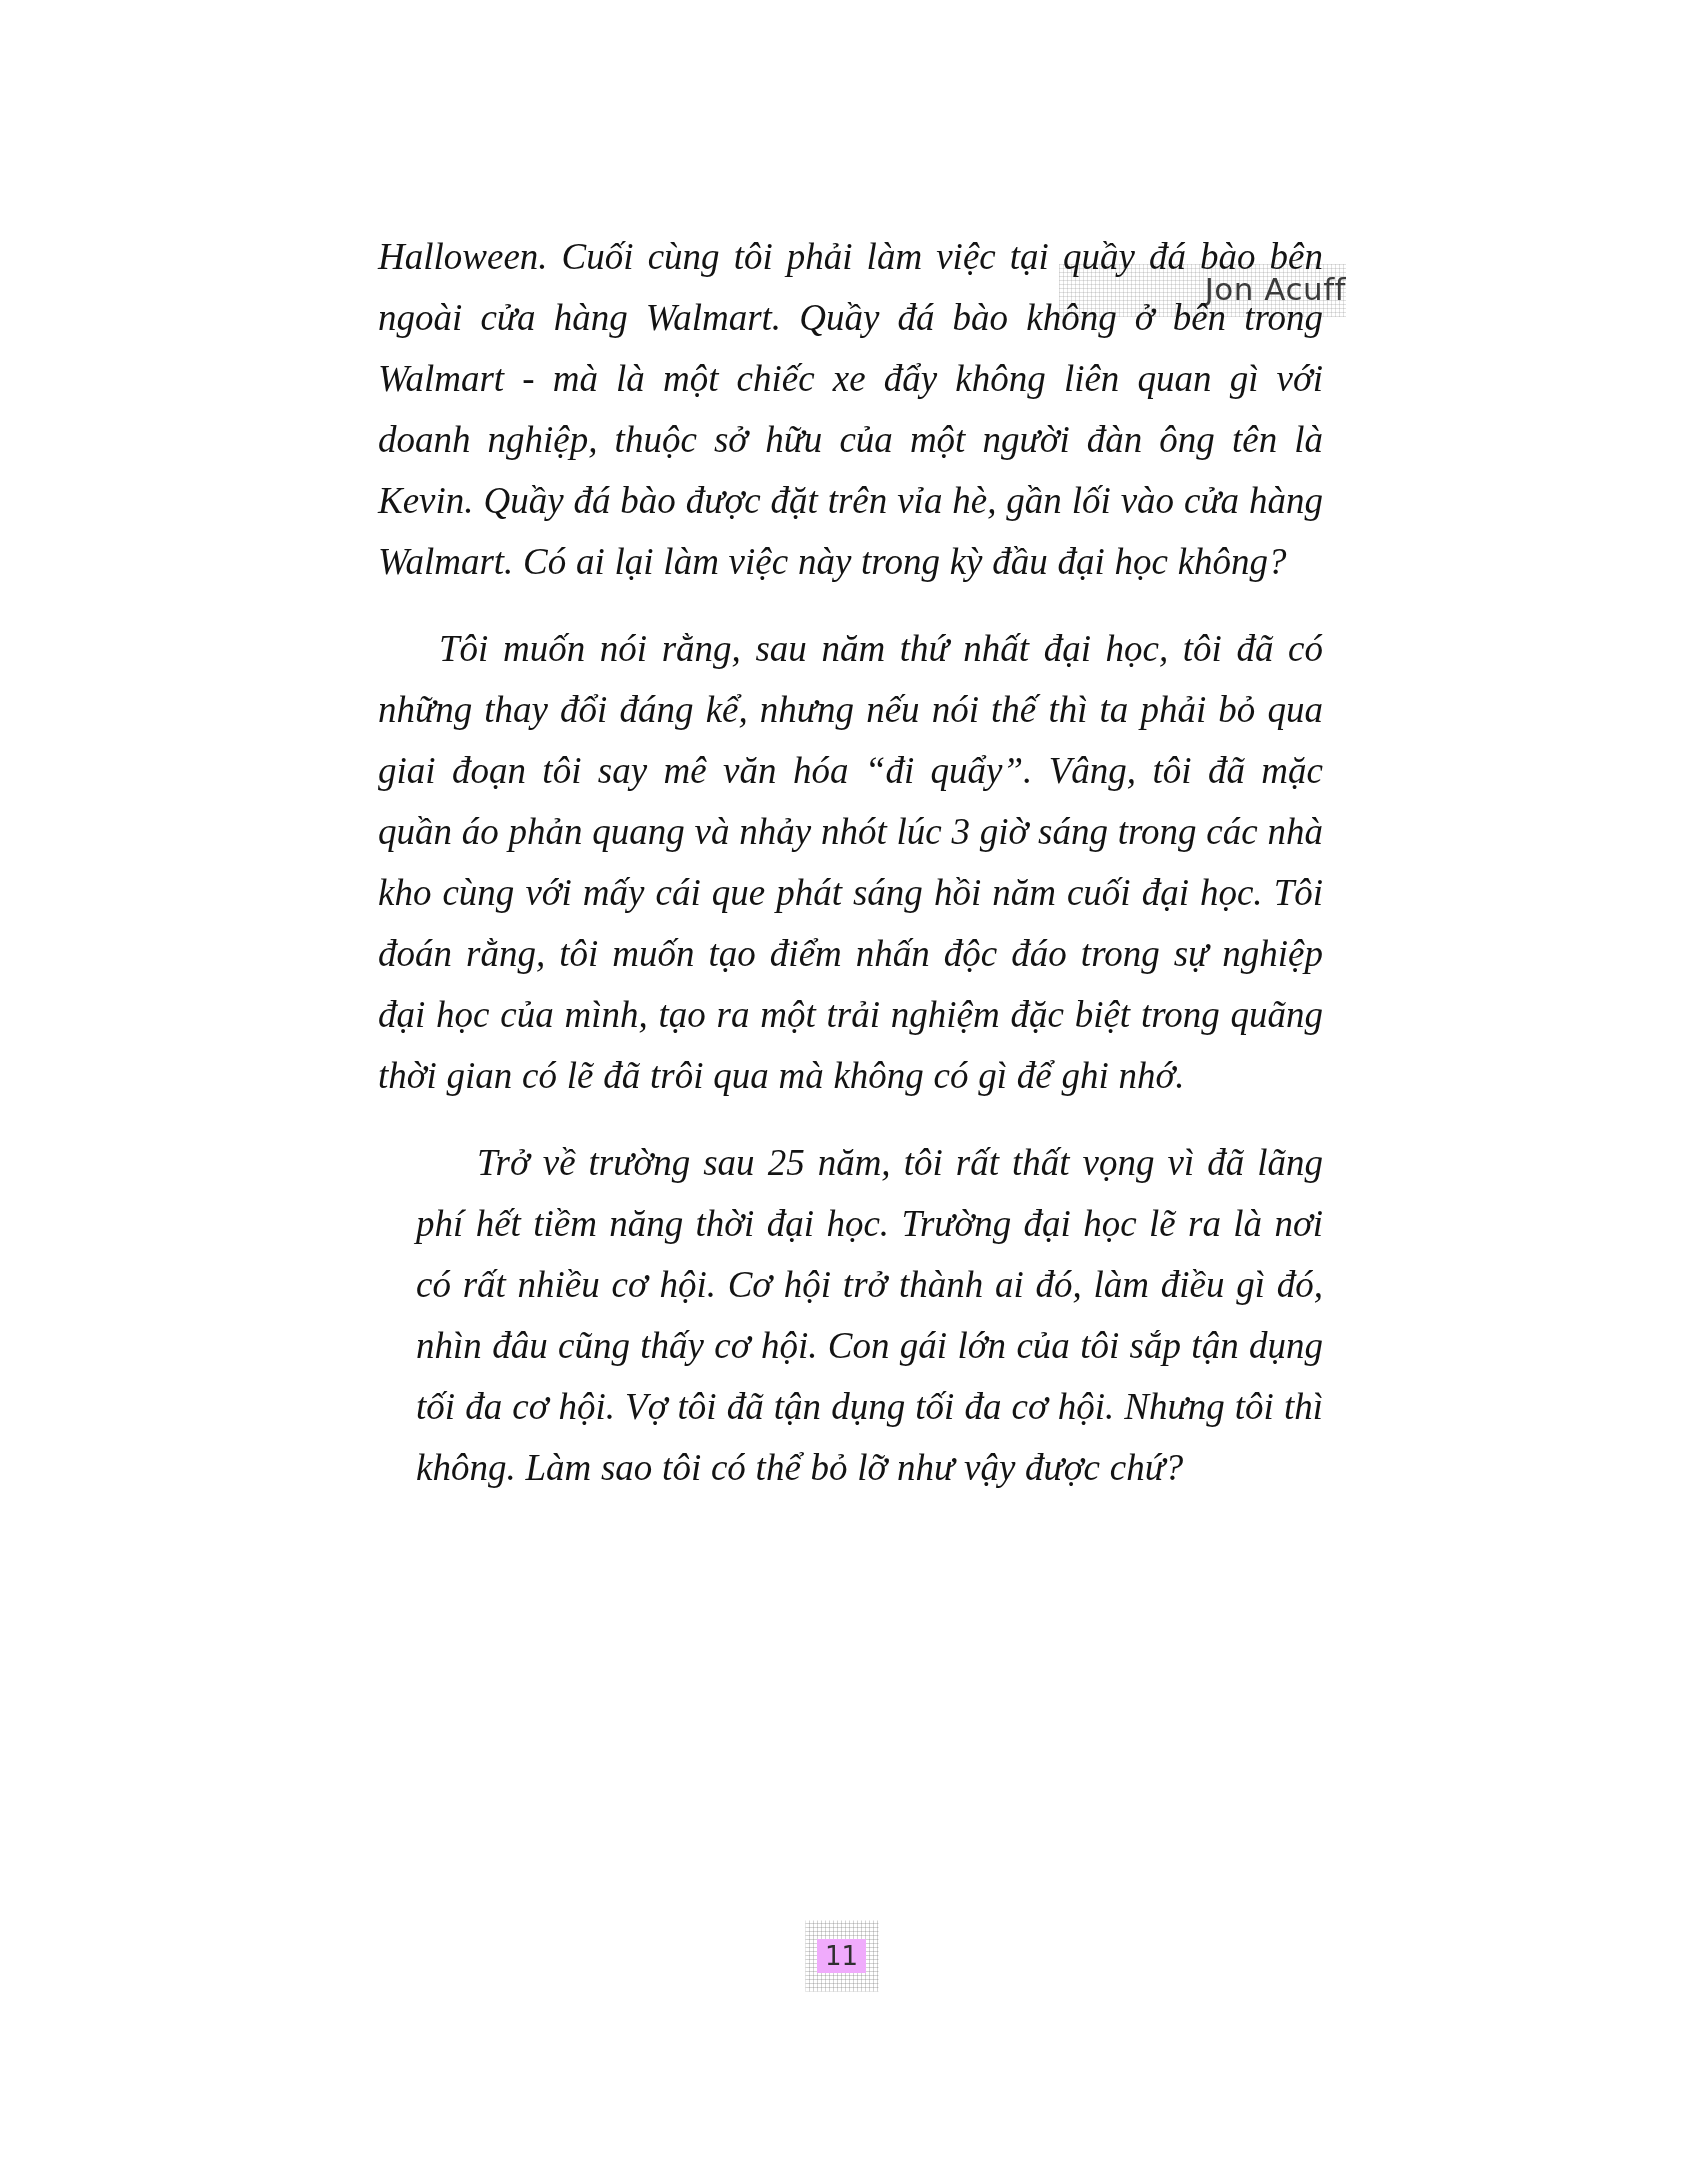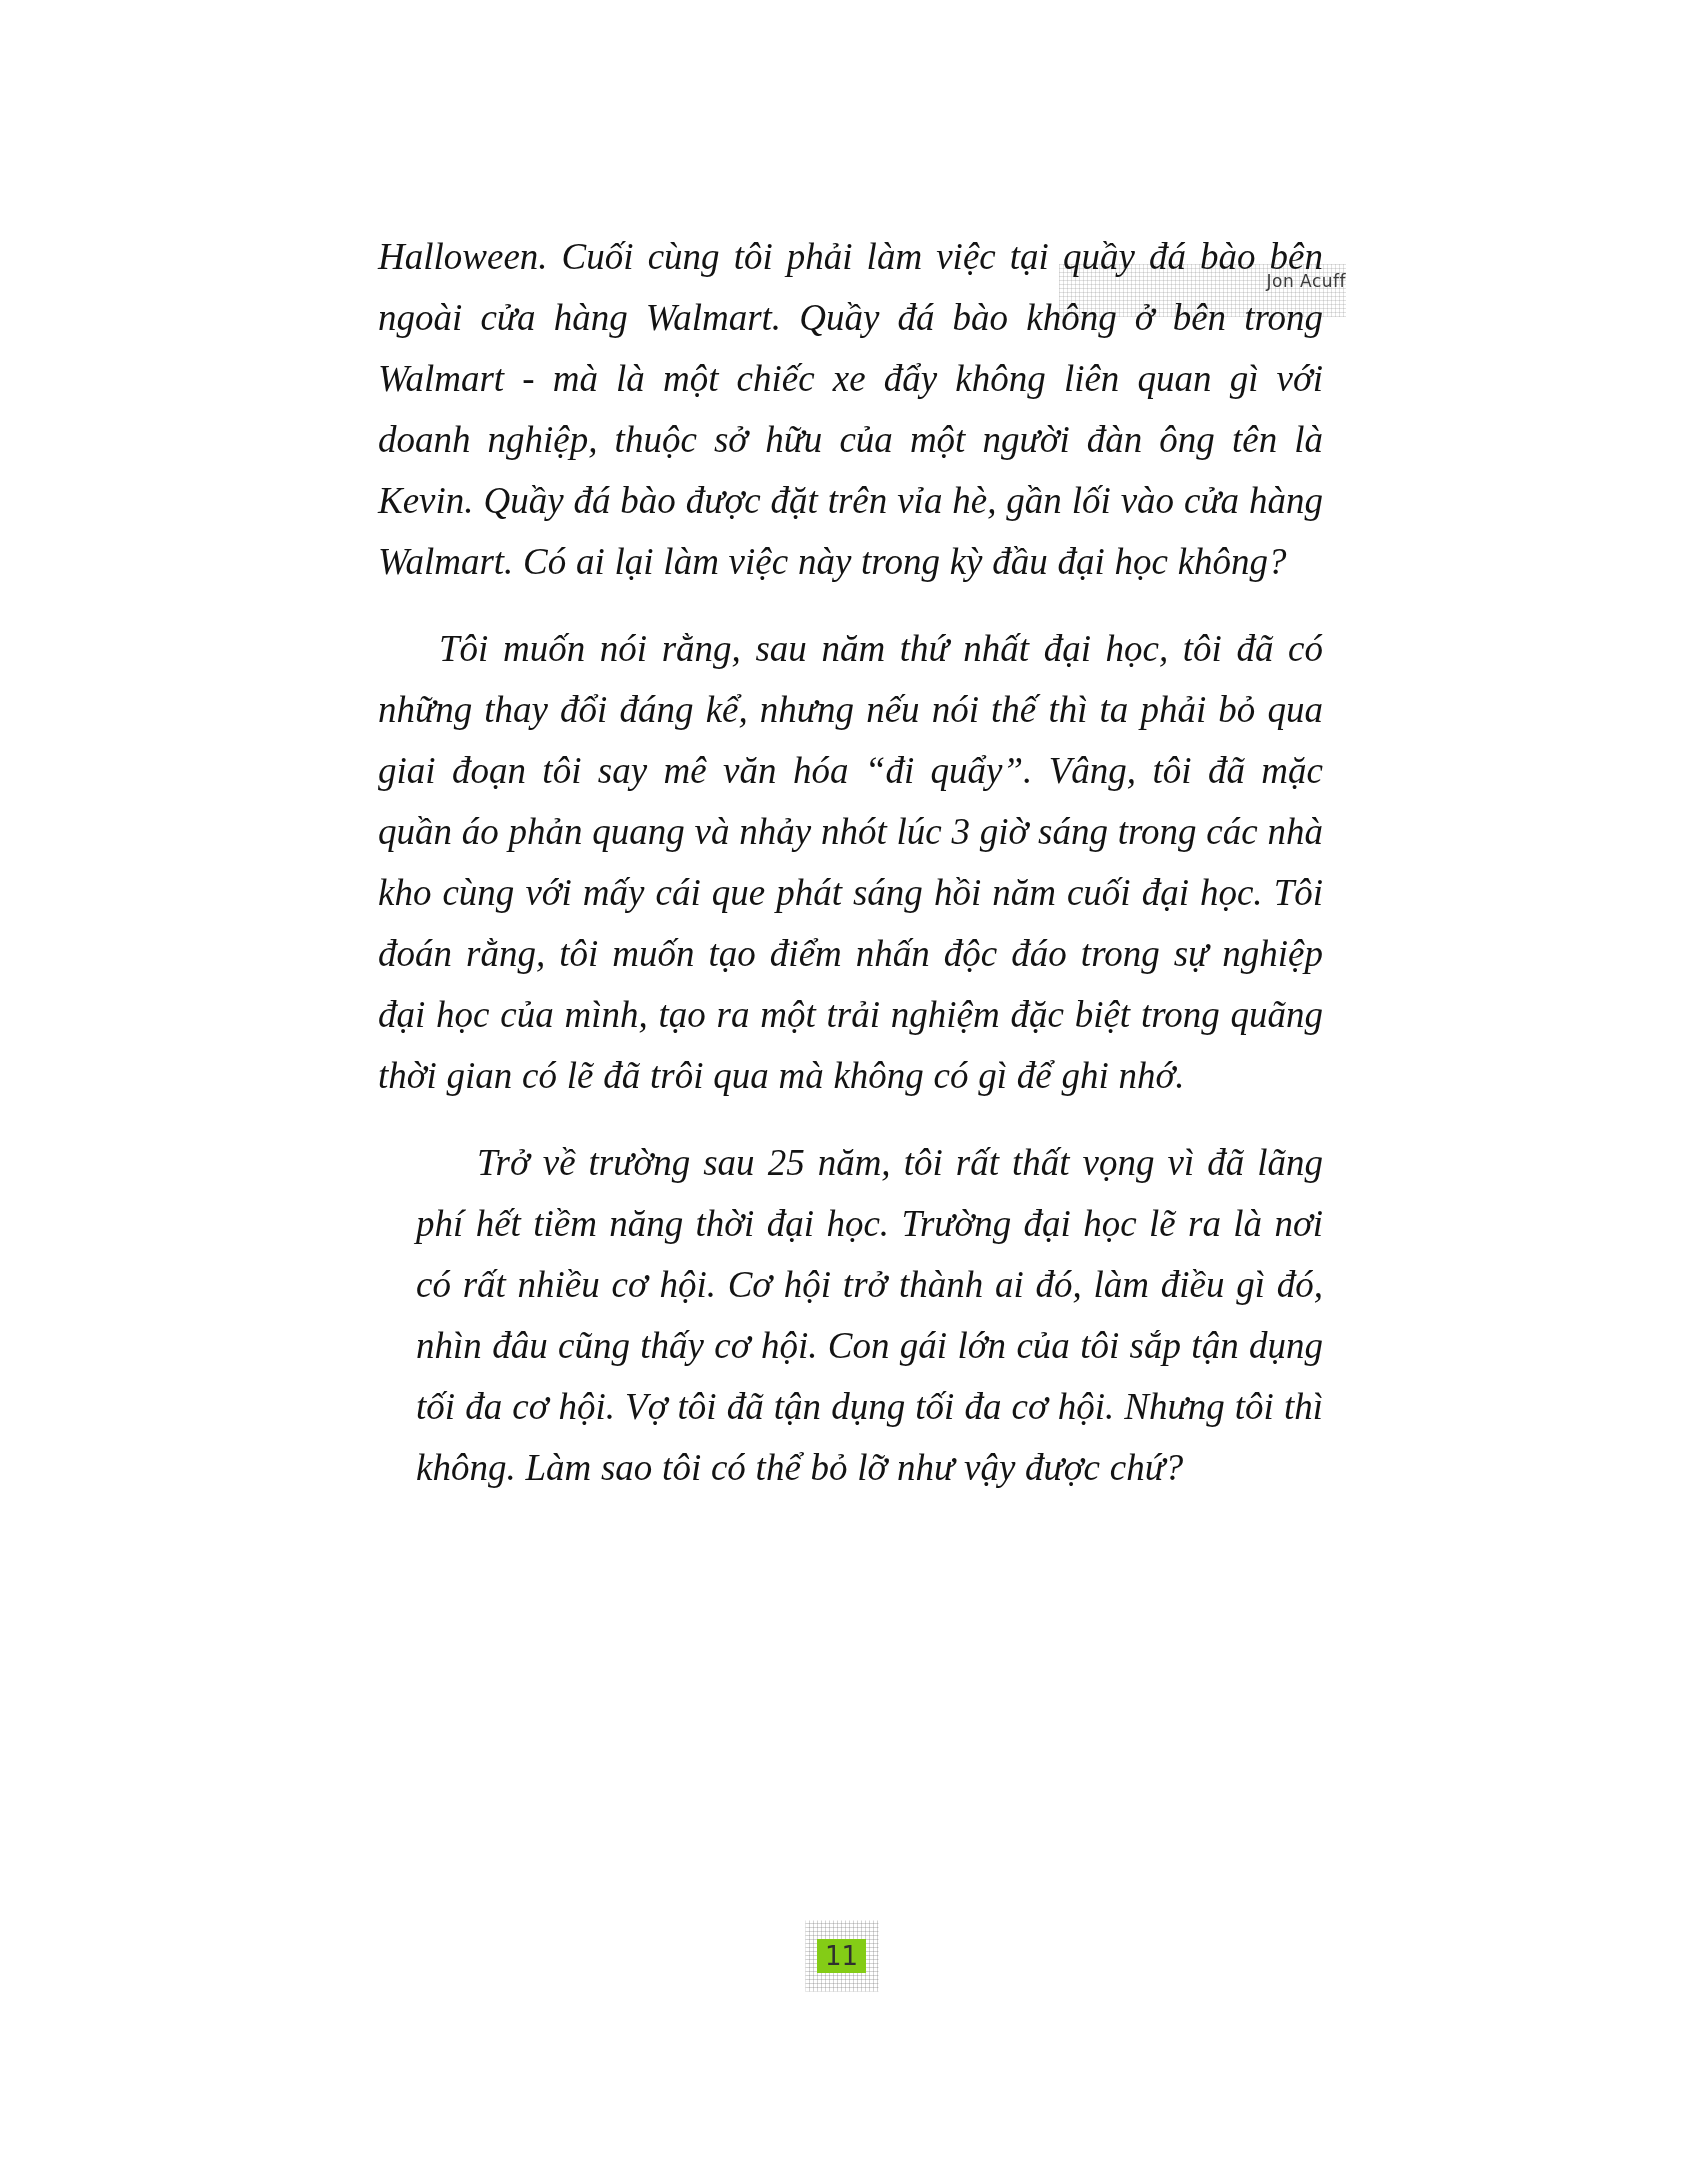--- a/index.html
+++ b/index.html
@@ -41,21 +41,21 @@
     background-image:
       repeating-linear-gradient(0deg, rgba(120,120,120,0.30) 0px, rgba(120,120,120,0.30) 1px, rgba(255,255,255,0) 1px, rgba(255,255,255,0) 4px),
       repeating-linear-gradient(90deg, rgba(120,120,120,0.30) 0px, rgba(120,120,120,0.30) 1px, rgba(255,255,255,0) 1px, rgba(255,255,255,0) 4px);
     opacity: 0.75;
   }
   .header-title {
     position: absolute;
     right: 337px;
     top: 142px;
     font-family: "DejaVu Sans", sans-serif;
-    font-size: 17px;
+    font-size: 31px;
     letter-spacing: 0.5px;
     color: #3b3b3b;
     white-space: nowrap;
   }
 
   
   .content {
     position: absolute;
     left: 378px;
     top: 226px;
@@ -101,21 +101,21 @@
     height: 71px;
     background-image:
       repeating-linear-gradient(0deg, rgba(120,120,120,0.32) 0px, rgba(120,120,120,0.32) 1px, rgba(255,255,255,0) 1px, rgba(255,255,255,0) 4px),
       repeating-linear-gradient(90deg, rgba(120,120,120,0.32) 0px, rgba(120,120,120,0.32) 1px, rgba(255,255,255,0) 1px, rgba(255,255,255,0) 4px);
   }
   .folio-number {
     position: relative;
     font-family: "DejaVu Sans", sans-serif;
     font-size: 26px;
     color: #2f2f2f;
-    background: #84cc16;
+    background: #f0abfc;
     padding: 2px 8px;
   }
 </style>
 </head>
 <body>
 
 <div class="page">
 
   <div class="header">
     <div class="header-band"></div>

